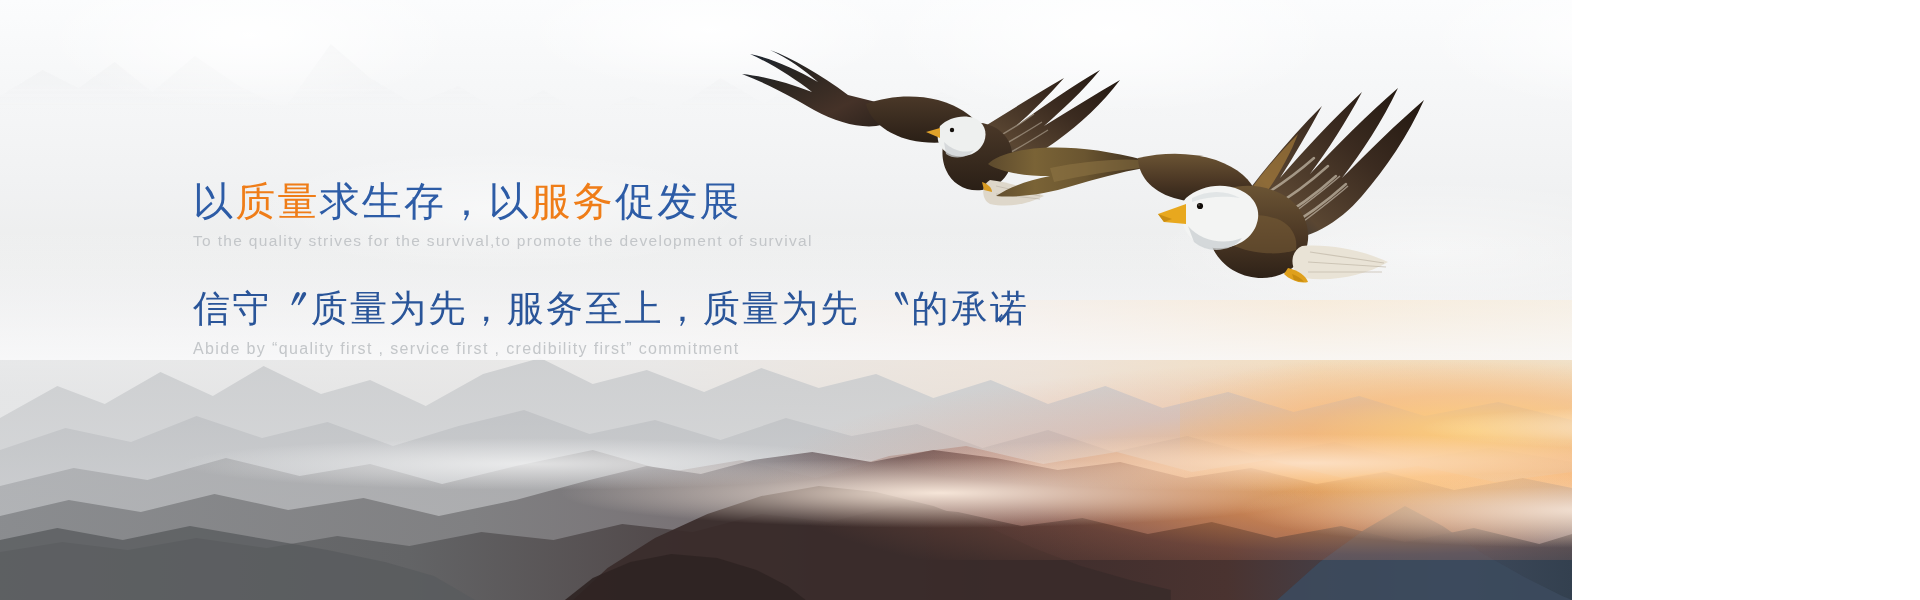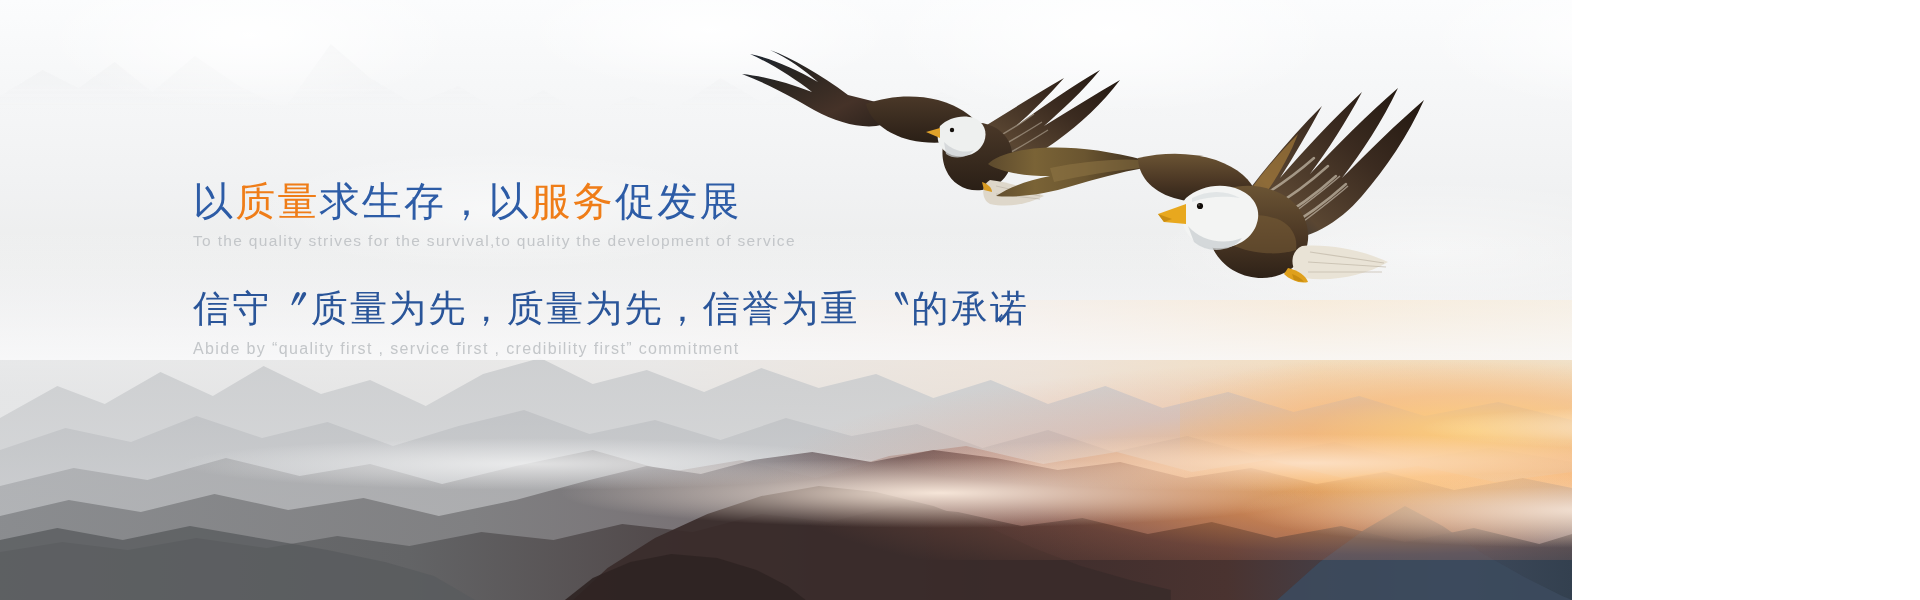--- a/index.html
+++ b/index.html
@@ -394,22 +394,22 @@
         <path fill="#dfa01c" d="M636,268 C646,270 654,276 656,282 C648,284 638,280 632,274 Z"></path>
         <path fill="#c88c10" d="M640,274 C646,276 650,279 652,282 L642,280 Z"></path>
       </g>
     </svg>
   </div>
 
   <div class="copy">
 
     <div class="headline"><span class="blue">以</span><span class="orange">质量</span><span class="blue">求生存，以</span><span class="orange">服务</span><span class="blue">促发展</span></div>
 
-    <div class="sub">To the quality strives for the survival,to quality the development of service</div>
+    <div class="sub">To the quality strives for the survival,to promote the development of survival</div>
 
     <div class="line2-wrap">
-      <div class="headline2">信守〞质量为先，质量为先，信誉为重 〝的承诺</div>
+      <div class="headline2">信守〞质量为先，服务至上，质量为先 〝的承诺</div>
       <div class="sub2">Abide by “quality first , service first , credibility first” commitment</div>
     </div>
 
   </div>
 
 </div>
 
 </body></html>

